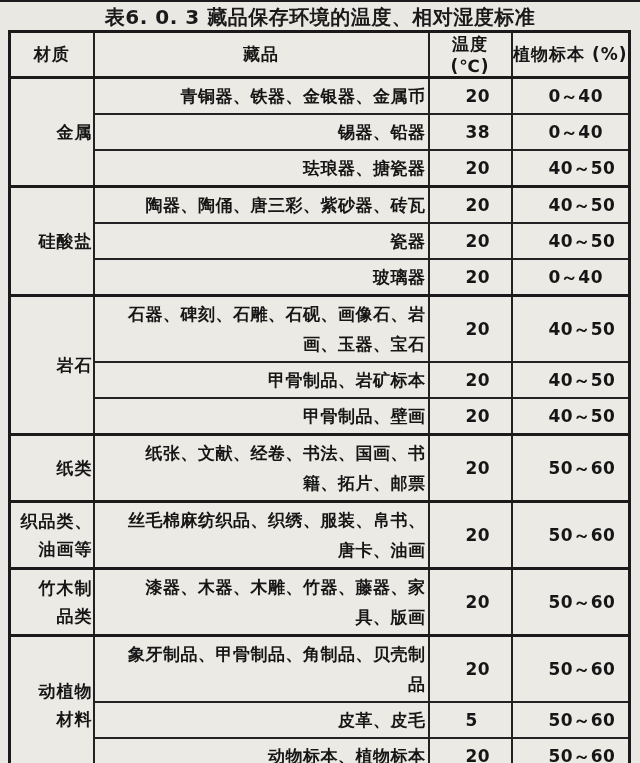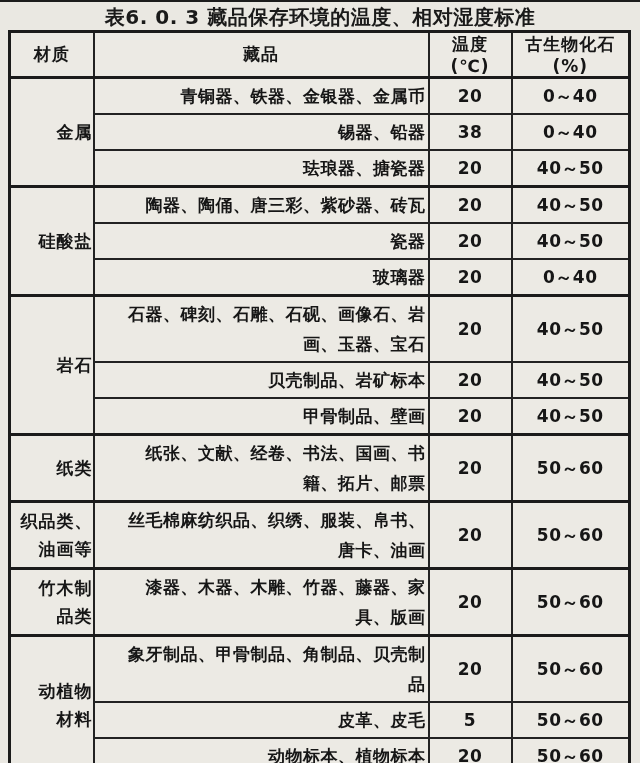--- a/index.html
+++ b/index.html
@@ -63,22 +63,23 @@
     letter-spacing: 1px;
   }
   td.items {
     text-align: right;
     padding: 2px 2px 2px 5px;
     text-indent: 18px;
     line-height: 30px;
     letter-spacing: 0.5px;
   }
   td.num {
-    text-align: center;
+    text-align: left;
     letter-spacing: 0.5px;
+    padding-left: 36px;
   }
   tr.group-start td { border-top: 3px solid #1b1b1b; }
 </style>
 </head>
 <body>
 
 <div class="top-rule"></div>
 
 <div class="page-title">表6. 0. 3 藏品保存环境的温度、相对湿度标准</div>
 
@@ -87,21 +88,21 @@
     <col class="c-material">
     <col class="c-items">
     <col class="c-temp">
     <col class="c-humidity">
   </colgroup>
   <thead>
     <tr>
       <th>材质</th>
       <th>藏品</th>
       <th>温度 (℃)</th>
-      <th>古生物化石 (%)</th>
+      <th>植物标本 (%)</th>
     </tr>
   </thead>
   <tbody>
       <tr class="group-start">
         <td class="material" rowspan="3">金属</td>
         <td class="items">青铜器、铁器、金银器、金属币</td>
         <td class="num">20</td>
         <td class="num">0～40</td>
       </tr>
       <tr>
@@ -130,21 +131,21 @@
         <td class="num">20</td>
         <td class="num">0～40</td>
       </tr>
       <tr class="group-start">
         <td class="material" rowspan="3">岩石</td>
         <td class="items">石器、碑刻、石雕、石砚、画像石、岩画、玉器、宝石</td>
         <td class="num">20</td>
         <td class="num">40～50</td>
       </tr>
       <tr>
-        <td class="items">贝壳制品、岩矿标本</td>
+        <td class="items">甲骨制品、岩矿标本</td>
         <td class="num">20</td>
         <td class="num">40～50</td>
       </tr>
       <tr>
         <td class="items">甲骨制品、壁画</td>
         <td class="num">20</td>
         <td class="num">40～50</td>
       </tr>
       <tr class="group-start">
         <td class="material" rowspan="1">纸类</td>

